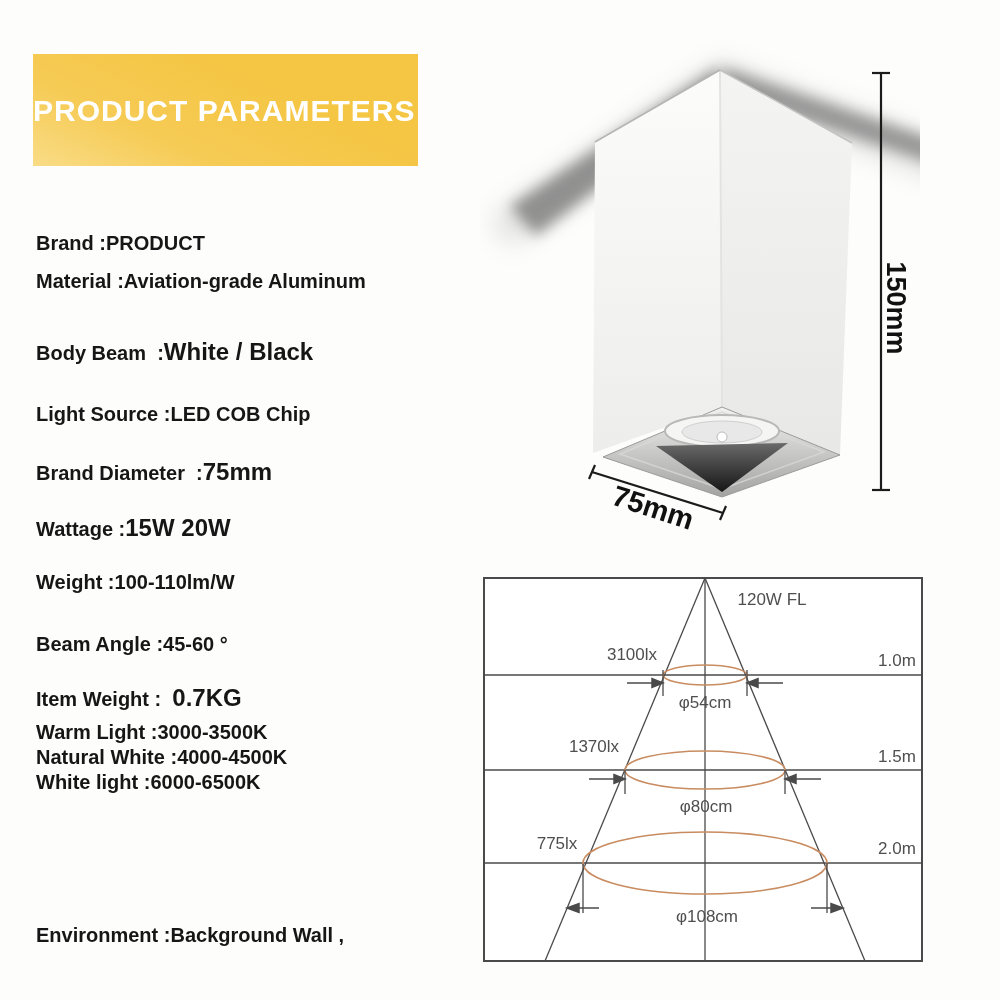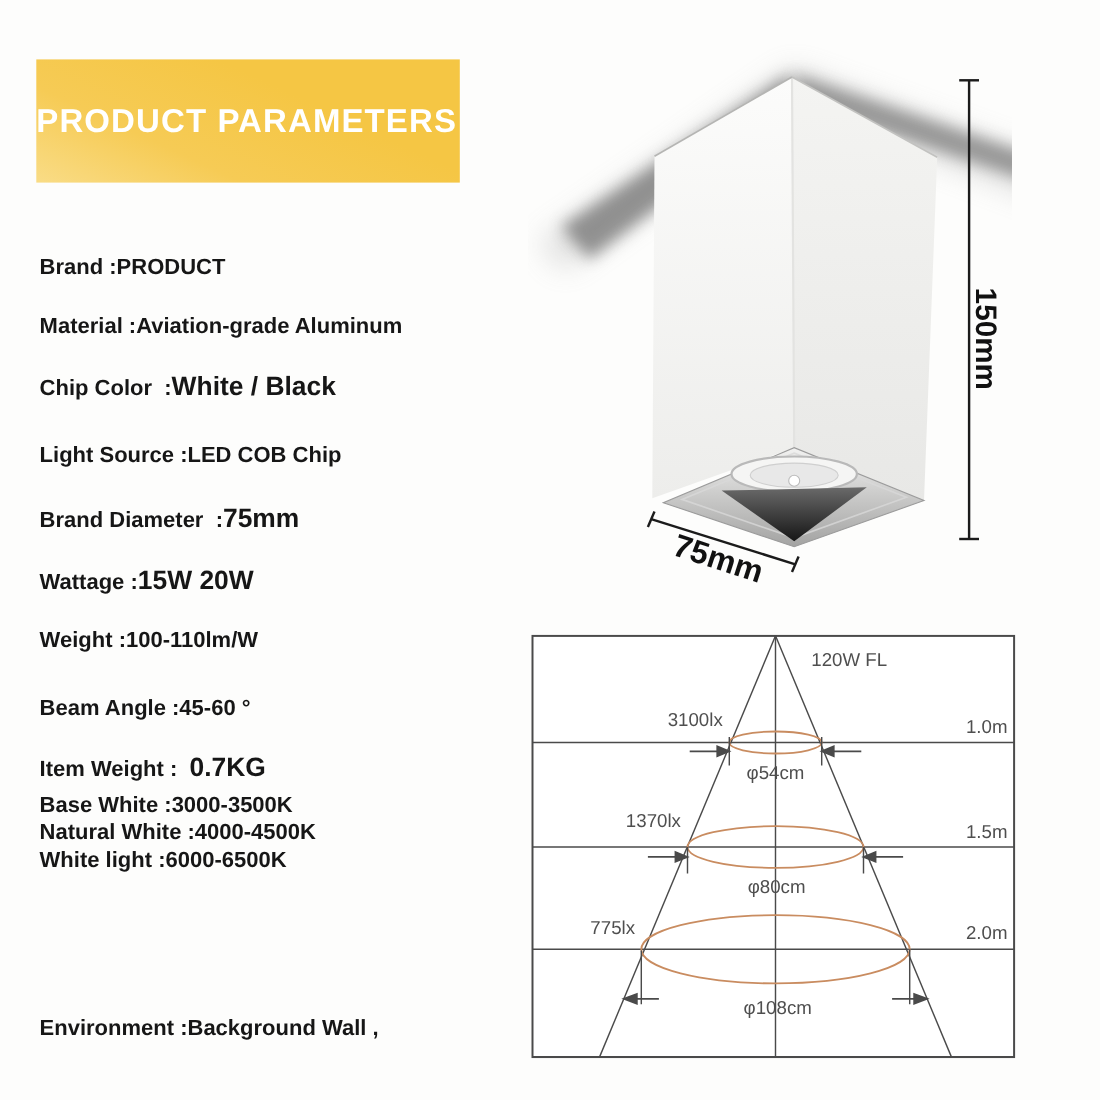--- a/index.html
+++ b/index.html
@@ -32,29 +32,29 @@
 </head>
 <body>
 
 <div class="stage">
 
   <div class="banner">
     <span class="banner-text">PRODUCT PARAMETERS</span>
   </div>
 
   <div class="spec" style="top:230px"><span class="lab">Brand :</span><span class="val">PRODUCT</span></div>
-  <div class="spec" style="top:284px"><span class="lab">Material :</span><span class="val">Aviation-grade Aluminum</span></div>
-  <div class="spec" style="top:339px"><span class="lab">Chip Color  :</span><span class="val em">White / Black</span></div>
+  <div class="spec" style="top:268px"><span class="lab">Material :</span><span class="val">Aviation-grade Aluminum</span></div>
+  <div class="spec" style="top:339px"><span class="lab">Body Beam  :</span><span class="val em">White / Black</span></div>
   <div class="spec" style="top:401px"><span class="lab">Light Source :</span><span class="val">LED COB Chip</span></div>
   <div class="spec" style="top:459px"><span class="lab">Brand Diameter  :</span><span class="val em">75mm</span></div>
   <div class="spec" style="top:515px"><span class="lab">Wattage :</span><span class="val em">15W 20W</span></div>
   <div class="spec" style="top:569px"><span class="lab">Weight :</span><span class="val">100-110lm/W</span></div>
   <div class="spec" style="top:631px"><span class="lab">Beam Angle :</span><span class="val">45-60 °</span></div>
   <div class="spec" style="top:685px"><span class="lab">Item Weight :  </span><span class="val em">0.7KG</span></div>
-  <div class="spec" style="top:719px"><span class="lab">Base White :</span><span class="val">3000-3500K</span></div>
+  <div class="spec" style="top:719px"><span class="lab">Warm Light :</span><span class="val">3000-3500K</span></div>
   <div class="spec" style="top:744px"><span class="lab">Natural White :</span><span class="val">4000-4500K</span></div>
   <div class="spec" style="top:769px"><span class="lab">White light :</span><span class="val">6000-6500K</span></div>
   <div class="spec" style="top:869px">
     <div class="line1"><span class="lab">Environment :</span><span class="val">Background Wall ,</span></div>
     
   </div>
 
   <svg class="photo" width="440" height="490" viewBox="0 0 440 490">
     <defs>
       <linearGradient id="lgLeft" x1="0" y1="0" x2="0" y2="1">

